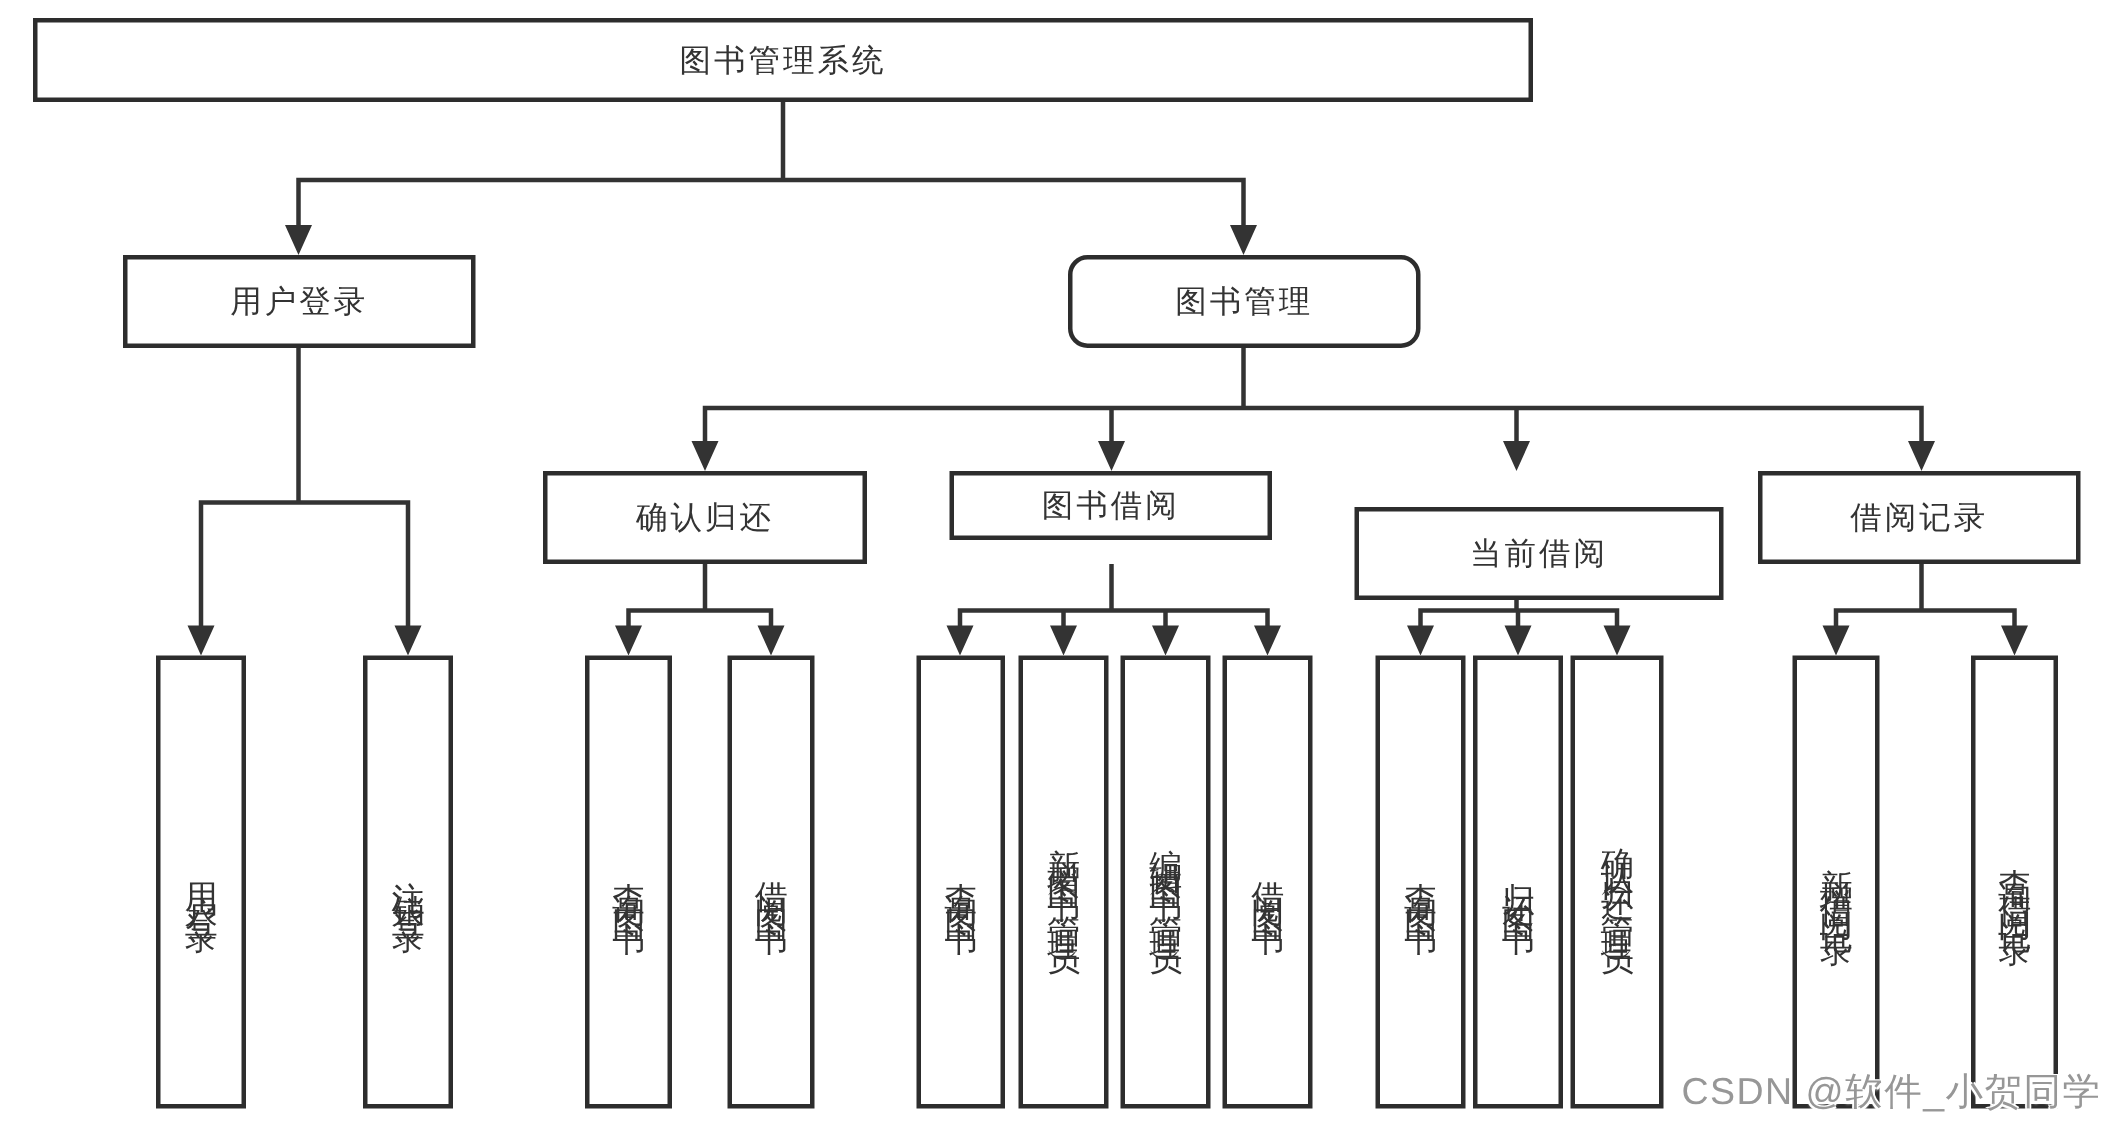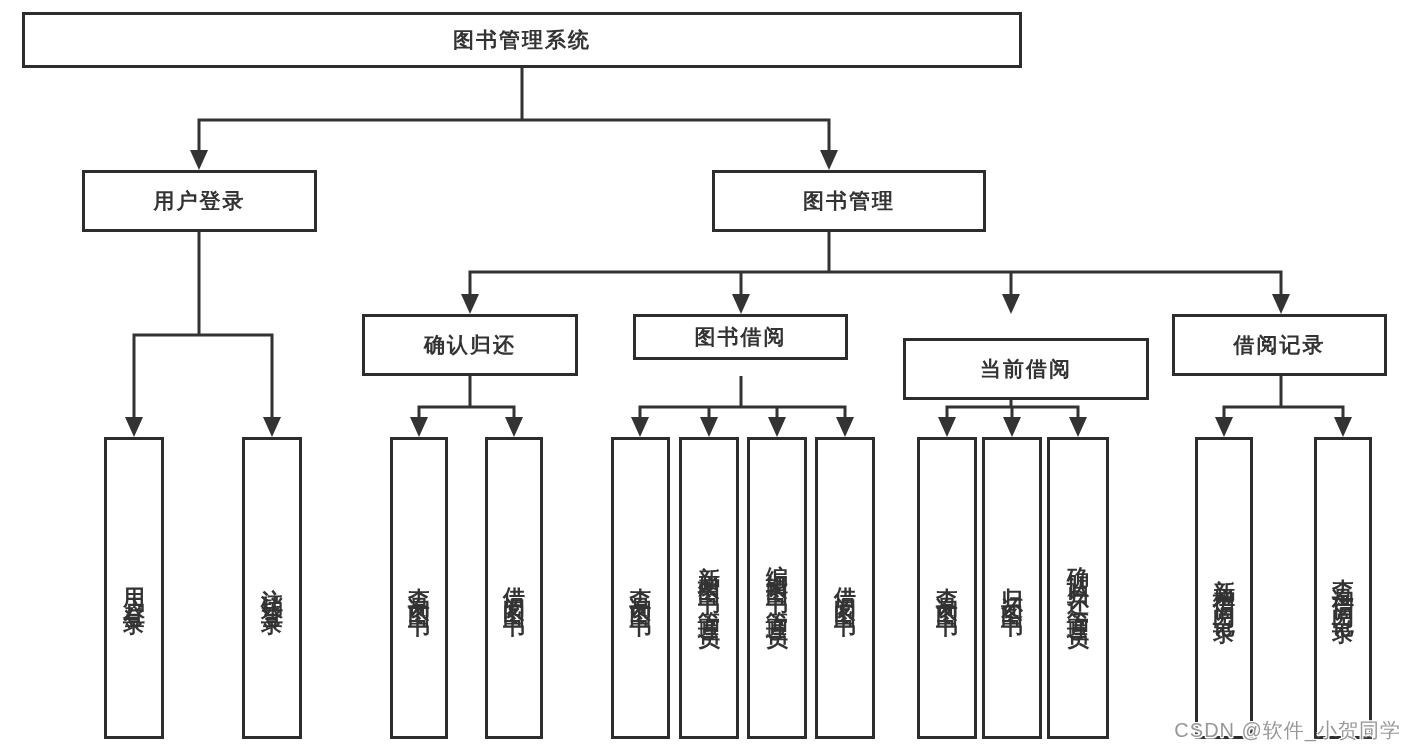--- a/index.html
+++ b/index.html
@@ -6,30 +6,29 @@
   .stage {
     position:relative; width:1405px; height:747px; background:#ffffff;
     font-family:"Liberation Sans", sans-serif; overflow:hidden;
   }
   .wires { position:absolute; left:0; top:0; pointer-events:none; }
   .node {
     position:absolute; box-sizing:border-box;
     border:3px solid #2d2d2d; background:#ffffff; color:#333333;
     display:flex; align-items:center; justify-content:center;
     text-align:center;
-    font-weight:bold;
   }
   .h-node { font-size:21px; letter-spacing:2px; white-space:nowrap; }
   .v-node {
     writing-mode:vertical-rl; text-orientation:mixed;
     font-size:22px; letter-spacing:9px; line-height:1.1;
   }
   .watermark {
     position:absolute; right:4px; bottom:3px;
-    font-size:20px; letter-spacing:1px; color:#979797; white-space:nowrap;
+    font-size:25px; letter-spacing:1px; color:#979797; white-space:nowrap;
     text-shadow:-1px -1px 0 #fff, 1px -1px 0 #fff, -1px 1px 0 #fff,
                  1px 1px 0 #fff, 0 2px 2px #ffffff;
   }
 </style>
 </head>
 <body>
 
 <div class="stage">
 
   <svg class="wires" width="1405" height="747" viewBox="0 0 1405 747">
@@ -47,21 +46,21 @@
              M125 417 h18 L134 437 z  M263 417 h18 L272 437 z
              M410 417 h18 L419 437 z  M505 417 h18 L514 437 z
              M631 417 h18 L640 437 z  M700 417 h18 L709 437 z  M768 417 h18 L777 437 z  M836 417 h18 L845 437 z
              M938 417 h18 L947 437 z  M1003 417 h18 L1012 437 z  M1069 417 h18 L1078 437 z
              M1215 417 h18 L1224 437 z  M1334 417 h18 L1343 437 z"></path>
   </svg>
 
   <div class="node h-node" style="left:22px; top:12px; width:1000px; height:56px;">图书管理系统</div>
 
   <div class="node h-node" style="left:82px; top:170px; width:235px; height:62px;">用户登录</div>
-  <div class="node h-node" style="left:712px; top:170px; width:274px; height:62px;">图书管理</div>
+  <div class="node h-node" style="left:712px; top:170px; width:235px; height:62px;border-radius:13px;">图书管理</div>
 
   <div class="node h-node" style="left:362px; top:314px; width:216px; height:62px;">确认归还</div>
   <div class="node h-node" style="left:633px; top:314px; width:215px; height:46px;">图书借阅</div>
   <div class="node h-node" style="left:903px; top:314px; width:246px; height:62px;margin-top:24px;">当前借阅</div>
   <div class="node h-node" style="left:1172px; top:314px; width:215px; height:62px;">借阅记录</div>
 
   <div class="node v-node" style="left:104px; top:437px; width:60px; height:302px;">用户登录</div>
   <div class="node v-node" style="left:242px; top:437px; width:60px; height:302px;">注销登录</div>
 
   <div class="node v-node" style="left:390px; top:437px; width:58px; height:302px;">查询图书</div>

